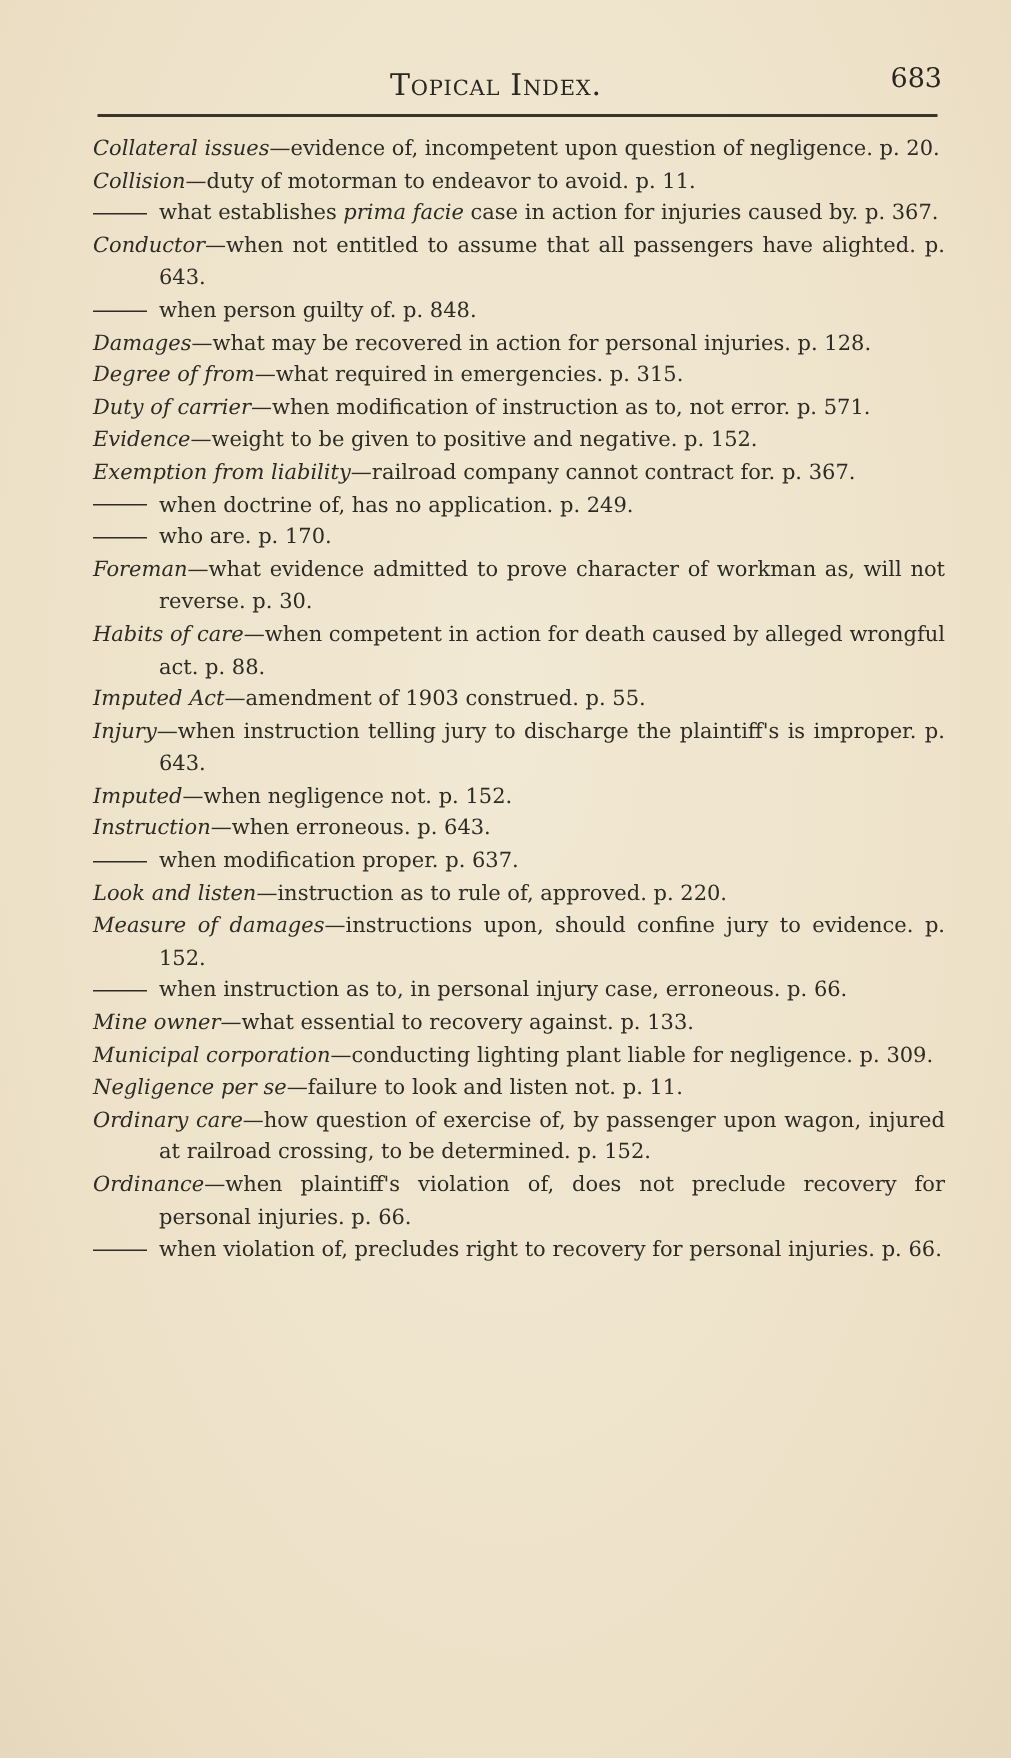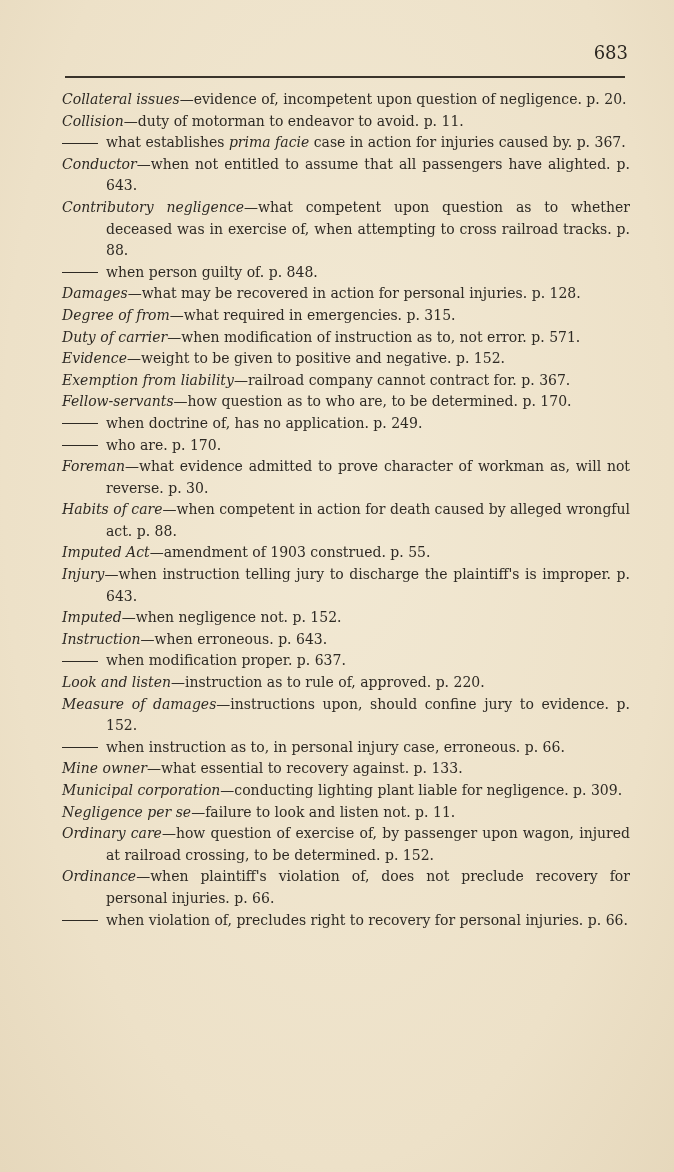--- a/index.html
+++ b/index.html
@@ -36,37 +36,36 @@
     margin: 0; padding-left: 44px; text-indent: -44px;
   }
   .term { font-style: italic; }
   .dash { display: inline-block; width: 36px; border-top: 1.4px solid #2e2a24; vertical-align: middle; margin-right: 8px; text-indent: 0; }
 </style>
 </head>
 <body>
 
 <div class="page">
   <div class="running-head">
+    <span class="head-title">Topical Index.</span>
     <span class="folio">683</span>
   </div>
   <div class="head-rule"></div>
 
   <div class="index" id="index">
       <p class="entry"><span class="term">Collateral issues</span><span>—evidence of, incompetent upon question of negligence. p. 20.</span></p>
       <p class="entry"><span class="term">Collision</span><span>—duty of motorman to endeavor to avoid. p. 11.</span></p>
       <p class="entry"><span class="dash"></span><span>what establishes </span><span class="term">prima facie</span><span> case in action for injuries caused by. p. 367.</span></p>
       <p class="entry"><span class="term">Conductor</span><span>—when not entitled to assume that all passengers have alighted. p. 643.</span></p>
-      <p class="entry"><span class="term">Contributory negligence</span><span>—what competent upon question as to whether deceased was in exercise of, when attempting to cross railroad tracks. p. 88.</span></p>
       <p class="entry"><span class="dash"></span><span>when person guilty of. p. 848.</span></p>
       <p class="entry"><span class="term">Damages</span><span>—what may be recovered in action for personal injuries. p. 128.</span></p>
       <p class="entry"><span class="term">Degree of from</span><span>—what required in emergencies. p. 315.</span></p>
       <p class="entry"><span class="term">Duty of carrier</span><span>—when modification of instruction as to, not error. p. 571.</span></p>
       <p class="entry"><span class="term">Evidence</span><span>—weight to be given to positive and negative. p. 152.</span></p>
       <p class="entry"><span class="term">Exemption from liability</span><span>—railroad company cannot contract for. p. 367.</span></p>
-      <p class="entry"><span class="term">Fellow-servants</span><span>—how question as to who are, to be determined. p. 170.</span></p>
       <p class="entry"><span class="dash"></span><span>when doctrine of, has no application. p. 249.</span></p>
       <p class="entry"><span class="dash"></span><span>who are. p. 170.</span></p>
       <p class="entry"><span class="term">Foreman</span><span>—what evidence admitted to prove character of workman as, will not reverse. p. 30.</span></p>
       <p class="entry"><span class="term">Habits of care</span><span>—when competent in action for death caused by alleged wrongful act. p. 88.</span></p>
       <p class="entry"><span class="term">Imputed Act</span><span>—amendment of 1903 construed. p. 55.</span></p>
       <p class="entry"><span class="term">Injury</span><span>—when instruction telling jury to discharge the plaintiff's is improper. p. 643.</span></p>
       <p class="entry"><span class="term">Imputed</span><span>—when negligence not. p. 152.</span></p>
       <p class="entry"><span class="term">Instruction</span><span>—when erroneous. p. 643.</span></p>
       <p class="entry"><span class="dash"></span><span>when modification proper. p. 637.</span></p>
       <p class="entry"><span class="term">Look and listen</span><span>—instruction as to rule of, approved. p. 220.</span></p>

